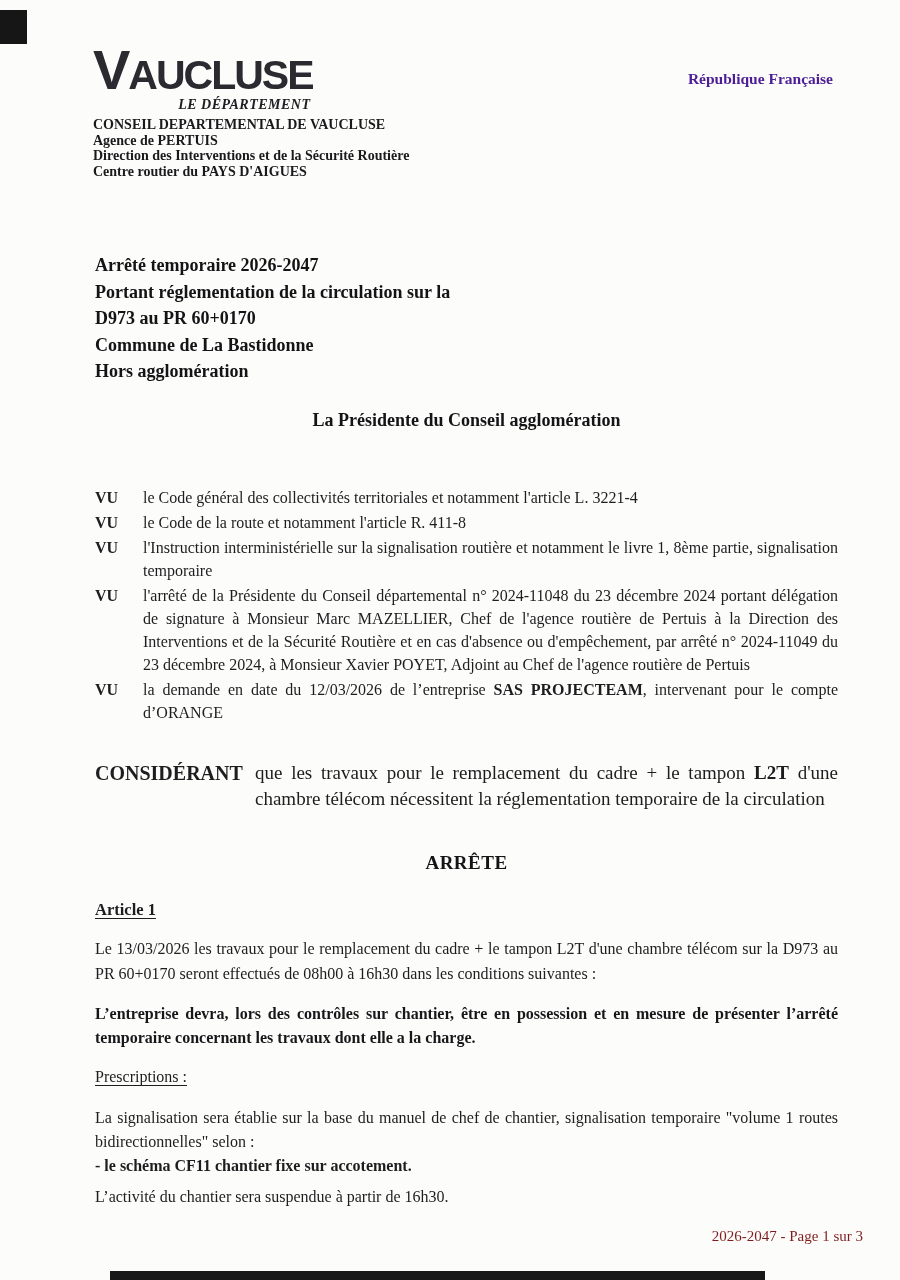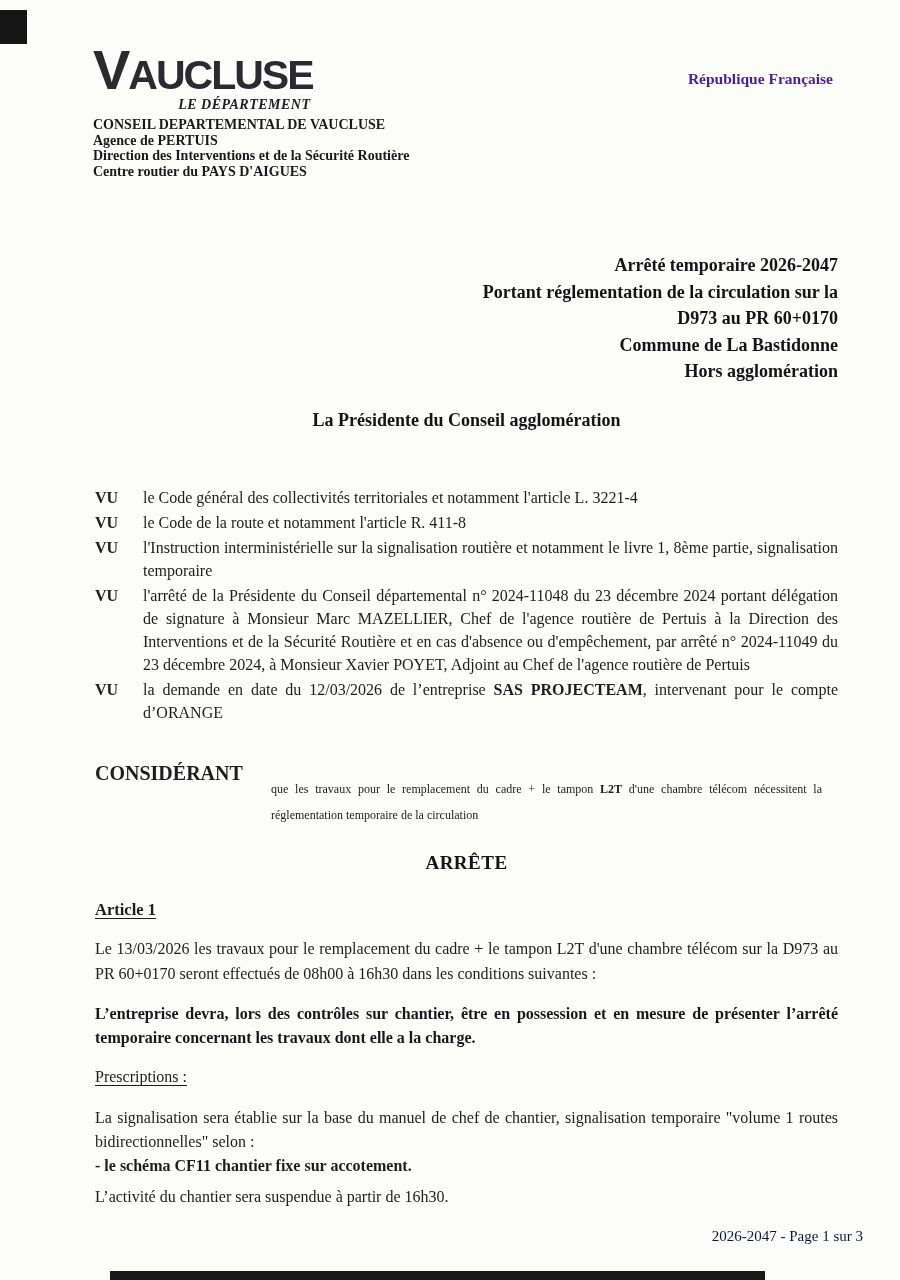--- a/index.html
+++ b/index.html
@@ -43,21 +43,21 @@
     margin-top: -2px; padding-right: 2px;
   }
   .org { margin-top: 4px; }
   .org div {
     font-weight: bold; font-size: 14px; line-height: 15.5px; color: #1a1a1c;
   }
 
   
   .title-block {
     position: absolute; left: 95px; width: 743px; top: 252px;
-    text-align: right;
+    text-align: left;
   }
   .title-block div {
     font-weight: bold; font-size: 18px; line-height: 26.5px; color: #141416;
   }
   .authority {
     position: absolute; left: 95px; width: 743px; top: 410px;
     text-align: center; font-weight: bold; font-size: 18px; color: #141416;
   }
 
   
@@ -67,21 +67,21 @@
   .vu-text {
     margin: 0; font-size: 16px; line-height: 23px;
     text-align: justify;
   }
 
   .considerant {
     position: absolute; left: 95px; width: 743px; top: 760px;
     display: grid; grid-template-columns: 160px 1fr;
   }
   .considerant-label { font-weight: bold; font-size: 20px; line-height: 26px; }
-  .considerant-text { margin: 16px; font-size: 12px; line-height: 26px; text-align: justify; }
+  .considerant-text { margin: 0; font-size: 19px; line-height: 26px; text-align: justify; }
 
   .arrete {
     position: absolute; left: 95px; width: 743px; top: 852px;
     text-align: center; font-weight: bold; font-size: 19px;
     letter-spacing: 0.5px; color: #141416;
   }
 
   .article-heading {
     position: absolute; left: 95px; top: 900px;
     font-weight: bold; font-size: 16.5px;
@@ -102,21 +102,21 @@
   }
   .signal-block { position: absolute; left: 95px; width: 743px; top: 1106px; }
   .signal-text { margin: 0; font-size: 16px; line-height: 24px; text-align: justify; }
   .schema-line { font-weight: bold; font-size: 16px; line-height: 24px; }
   .activity {
     position: absolute; left: 95px; width: 743px; top: 1188px;
     font-size: 16px;
   }
   .footer {
     position: absolute; top: 1228px; right: 37px;
-    font-size: 15px; color: #0f172a;
+    font-size: 15px; color: #7f1d1d;
   }
   b { font-weight: bold; }
 </style>
 </head>
 <body>
 
 <div class="page">
 
   <div class="artifact-tl"></div>
 

